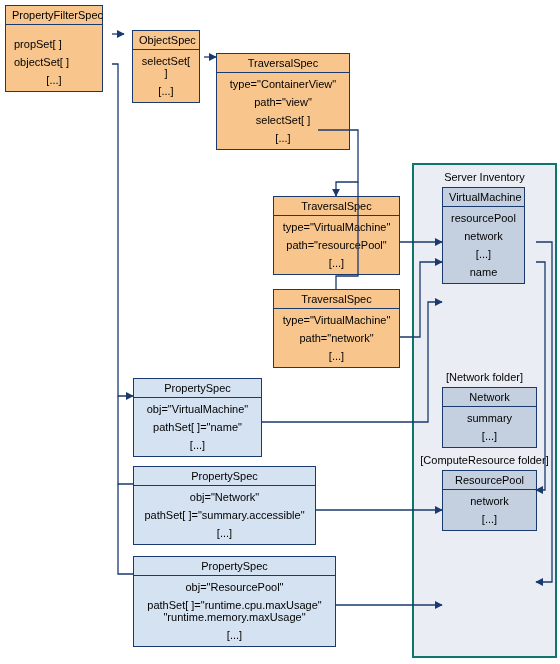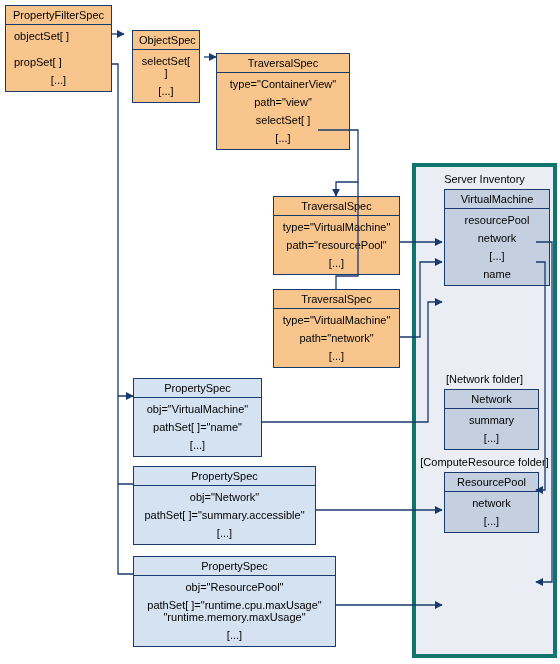--- a/index.html
+++ b/index.html
@@ -31,21 +31,21 @@
     font-size: 11px;
     text-align: center;
   }
   .box-row.left { text-align: left; }
   .orange { background: #f8c58d; }
   .blue { background: #d5e2f2; }
   .bluegray { background: #c4d0e0; }
   .container-panel {
     position: absolute;
     background: #eaeef4;
-    border: 4px solid #0f766e;
+    border: 2px solid #0f766e;
     box-sizing: border-box;
   }
   .panel-label {
     text-align: center;
     font-size: 11px;
     padding: 6px 0 4px 0;
   }
   .folder-label {
     text-align: center;
     font-size: 11px;
@@ -55,25 +55,25 @@
     position: absolute;
     top: 0; left: 0;
     width: 560px;
     height: 664px;
     pointer-events: none;
   }
 </style>
 </head>
 <body>
 
-<div class="box orange" style="left:5px; top:5px; width:107px;">
+<div class="box orange" style="left:5px; top:5px; width:98px;">
   <div class="box-title">PropertyFilterSpec</div>
   <div class="box-body">
+    <div class="box-row left" style="margin-top:8px">propSet[ ]</div>
     <div class="box-row left">objectSet[ ]</div>
-    <div class="box-row left" style="margin-top:8px">propSet[ ]</div>
     <div class="box-row">[...]</div>
   </div>
 </div>
 
 <div class="box orange" style="left:132px; top:30px; width:68px;">
   <div class="box-title">ObjectSpec</div>
   <div class="box-body">
     <div class="box-row">selectSet[ ]</div>
     <div class="box-row">[...]</div>
   </div>
@@ -131,21 +131,21 @@
     <div class="box-row">obj="ResourcePool"</div>
     <div class="box-row" style="white-space:pre-line">pathSet[ ]="runtime.cpu.maxUsage"
 "runtime.memory.maxUsage"</div>
     <div class="box-row">[...]</div>
   </div>
 </div>
 
 <div class="container-panel" style="left:412px; top:163px; width:145px; height:495px;">
   <div class="panel-label">Server Inventory</div>
 
-  <div class="box bluegray" style="position:relative; left:28px; width:106px; margin-top:0;">
+  <div class="box bluegray" style="position:relative; left:28px; width:83px; margin-top:0;">
     <div class="box-title">VirtualMachine</div>
     <div class="box-body">
       <div class="box-row">resourcePool</div>
       <div class="box-row">network</div>
       <div class="box-row">[...]</div>
       <div class="box-row">name</div>
     </div>
   </div>
 
   <div class="folder-label" style="margin-top:83px">[Network folder]</div>

